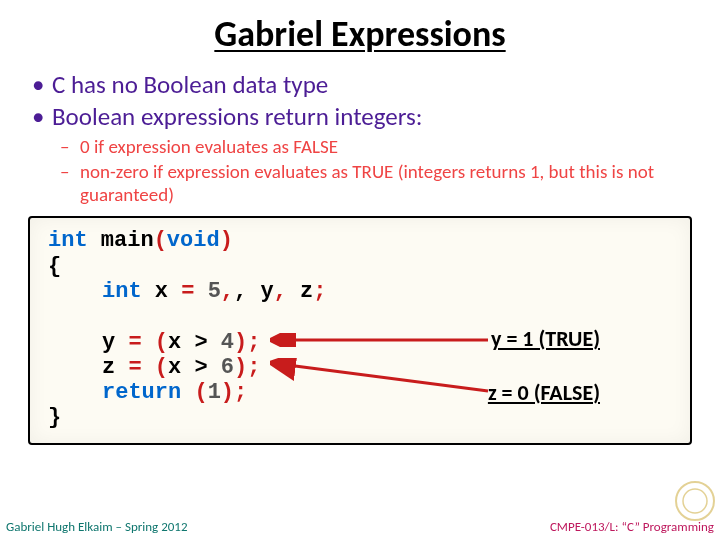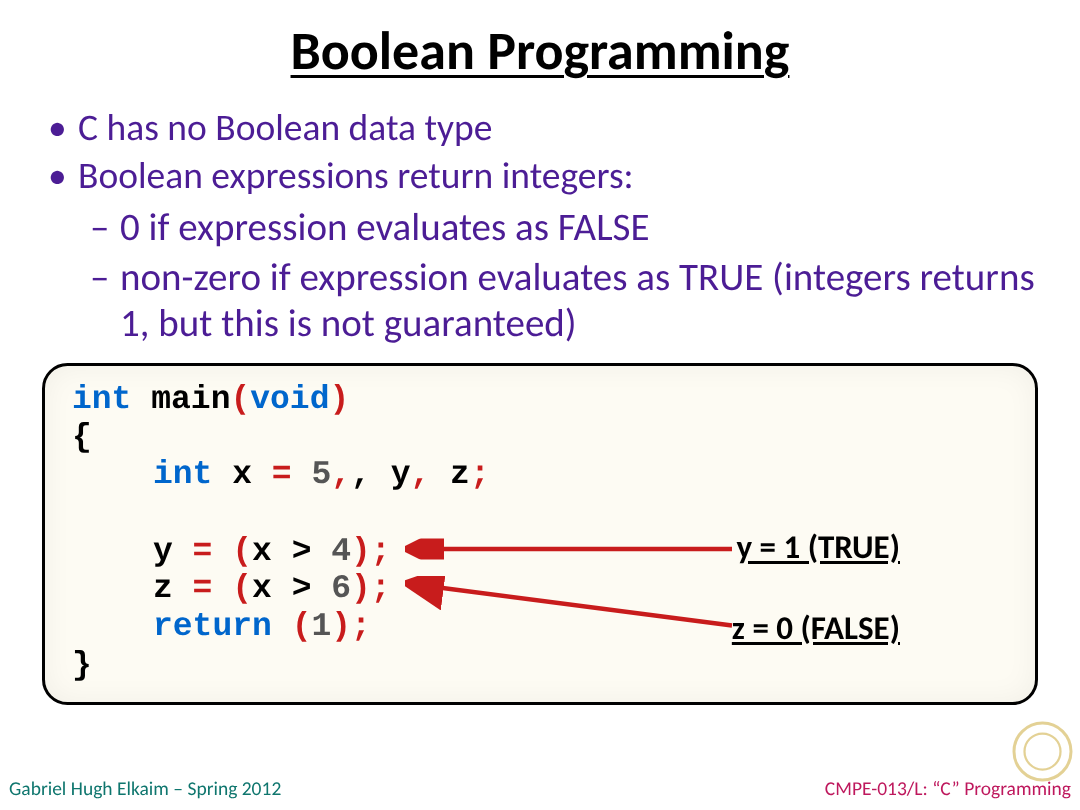--- a/index.html
+++ b/index.html
@@ -44,37 +44,37 @@
     position: absolute;
     left: 0;
     top: 0;
   }
   .sub-list {
     list-style: none;
     margin-left: 32px;
     margin-top: 4px;
   }
   .sub-list > li {
-    font-size: 26px;
-    color: #4c1d95;
+    font-size: 19px;
+    color: #ef4444;
     line-height: 1.2;
     position: relative;
     padding-left: 20px;
     margin-bottom: 2px;
   }
   .sub-list > li::before {
     content: "–";
     position: absolute;
     left: 0;
     top: 0;
   }
   .code-box {
     margin-top: 10px;
     border: 2px solid #000;
-    border-radius: 17px;
+    border-radius: 4px;
     background: #fdfbf3;
     padding: 10px 18px 12px 18px;
     position: relative;
     font-family: 'Courier New', monospace;
     font-size: 22px;
     font-weight: bold;
     line-height: 1.15;
     box-shadow: inset 0 0 20px rgba(0,0,0,0.05);
   }
   .code-box .line { white-space: pre; }
@@ -123,21 +123,21 @@
     width: 42px;
     height: 42px;
     opacity: 0.5;
   }
 </style>
 </head>
 <body>
 
 <div class="slide">
 
-  <h1 class="title">Boolean Programming</h1>
+  <h1 class="title">Gabriel Expressions</h1>
 
   <ul class="bullet-list">
     <li>C has no Boolean data type</li>
     <li>Boolean expressions return integers:</li>
   </ul>
 
   <ul class="sub-list">
     <li>0 if expression evaluates as FALSE</li>
     <li>non-zero if expression evaluates as TRUE (integers returns 1, but this is not guaranteed)</li>
   </ul>

